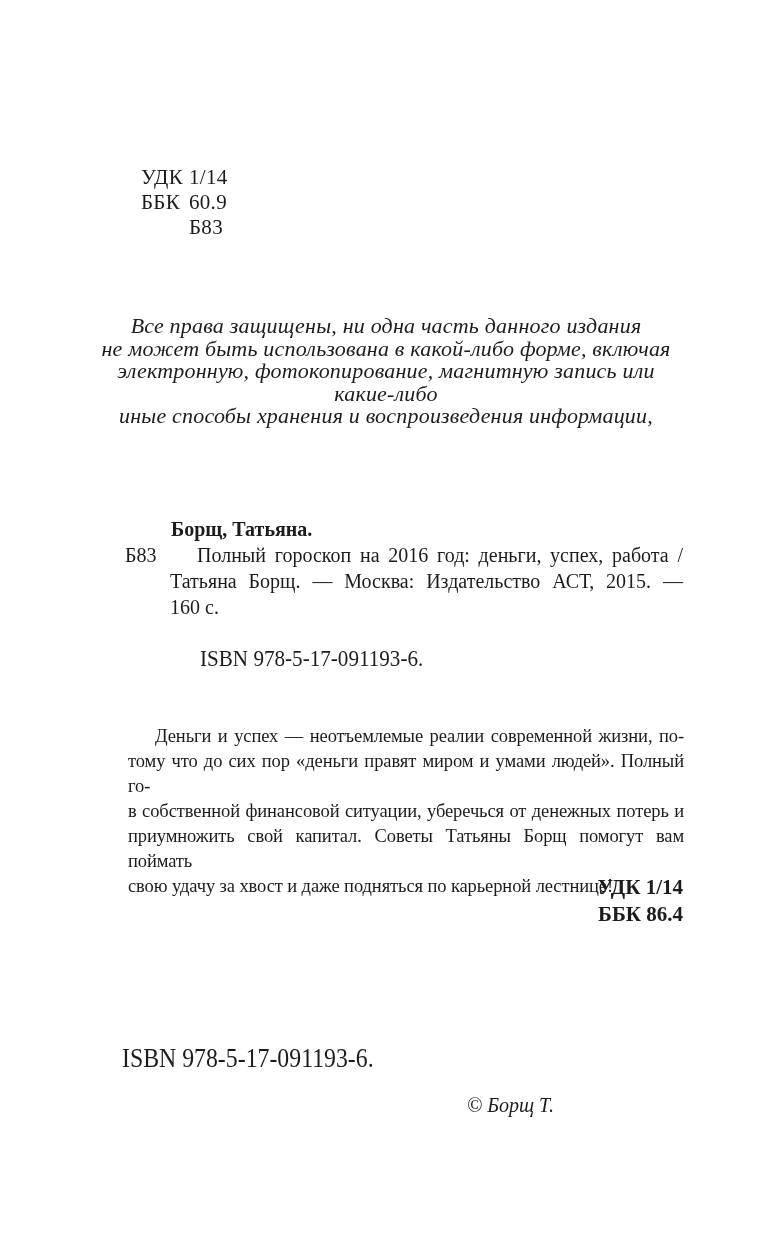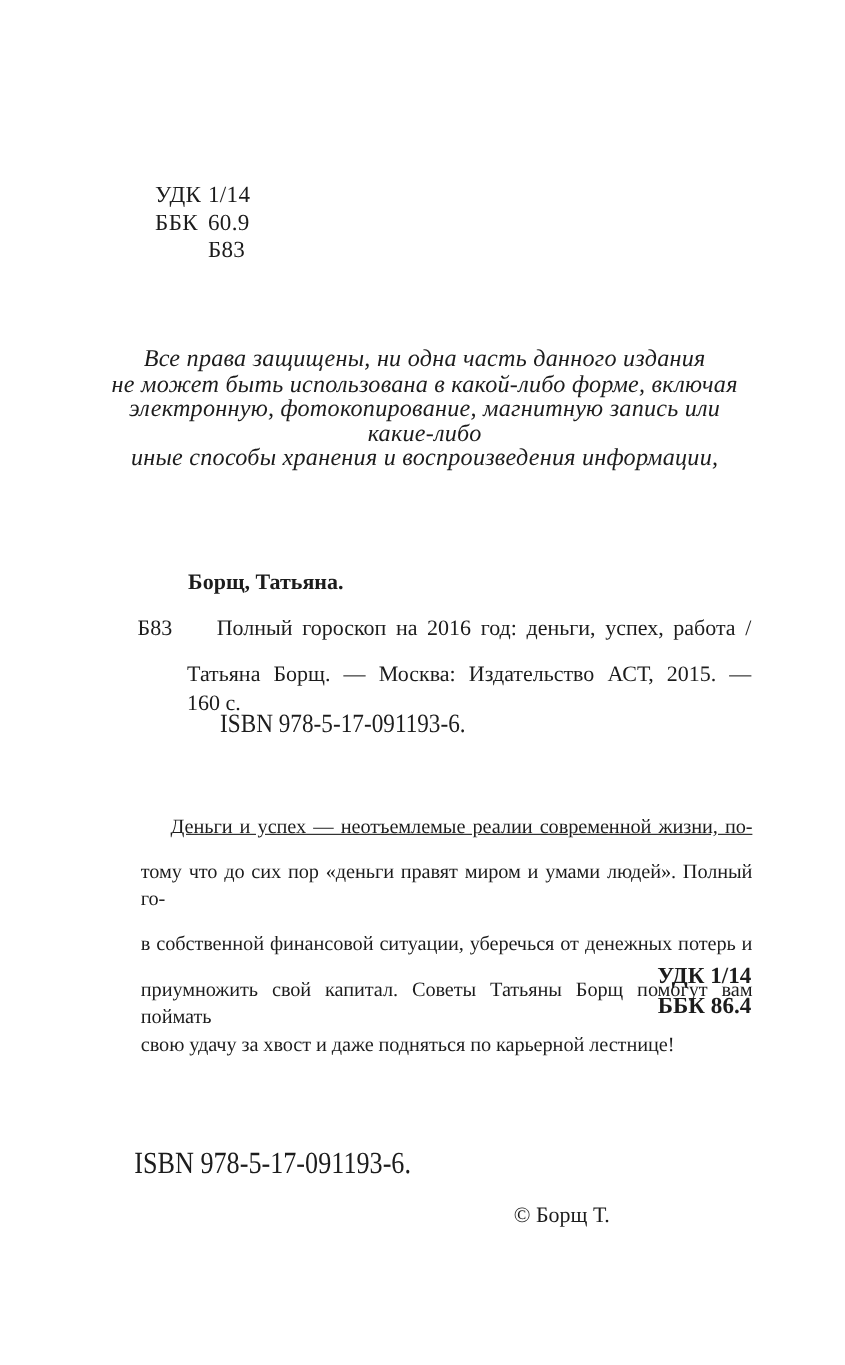--- a/index.html
+++ b/index.html
@@ -33,53 +33,53 @@
 
   
   .biblio {
     left: 125px; top: 516px; width: 558px;
     font-size: 20px; line-height: 26px;
   }
   .biblio .author { margin-left: 46px; font-weight: bold; }
   .biblio .record { position: relative; margin-left: 45px; }
   .biblio .code { position: absolute; left: -45px; top: 0; }
   .biblio .first-line { padding-left: 27px; }
-  .just { text-align: justify; text-align-last: justify; margin-top: 16px; }
+  .just { text-align: justify; text-align-last: justify; }
 
   .isbn-top {
     left: 200px; top: 645px;
     font-size: 24px;
     transform: scaleX(0.88); transform-origin: left top;
     white-space: nowrap;
   }
 
   .annotation {
     left: 128px; top: 724px; width: 556px;
     font-size: 18.5px; line-height: 25px;
     letter-spacing: -0.1px;
   }
-  .annotation .indent { padding-left: 27px; text-decoration: underline; }
+  .annotation .indent { padding-left: 27px; }
 
   .codes-right {
     left: 125px; top: 874px; width: 558px;
     font-weight: bold;
     font-size: 21px; line-height: 27px;
     text-align: right;
   }
 
   .isbn-bottom {
     left: 122px; top: 1042px;
     font-size: 28px;
     transform: scaleX(0.85); transform-origin: left top;
     white-space: nowrap;
   }
 
   .copyright {
     left: 467px; top: 1092px;
-    font-size: 20px; line-height: 27px;
+    font-size: 20px; line-height: 27px; font-style: italic;
   }
 </style>
 </head>
 <body>
 
 <div class="abs codes-top">
   <div>
     <span class="code-label">УДК</span><span>1/14</span>
   </div>
   <div>

